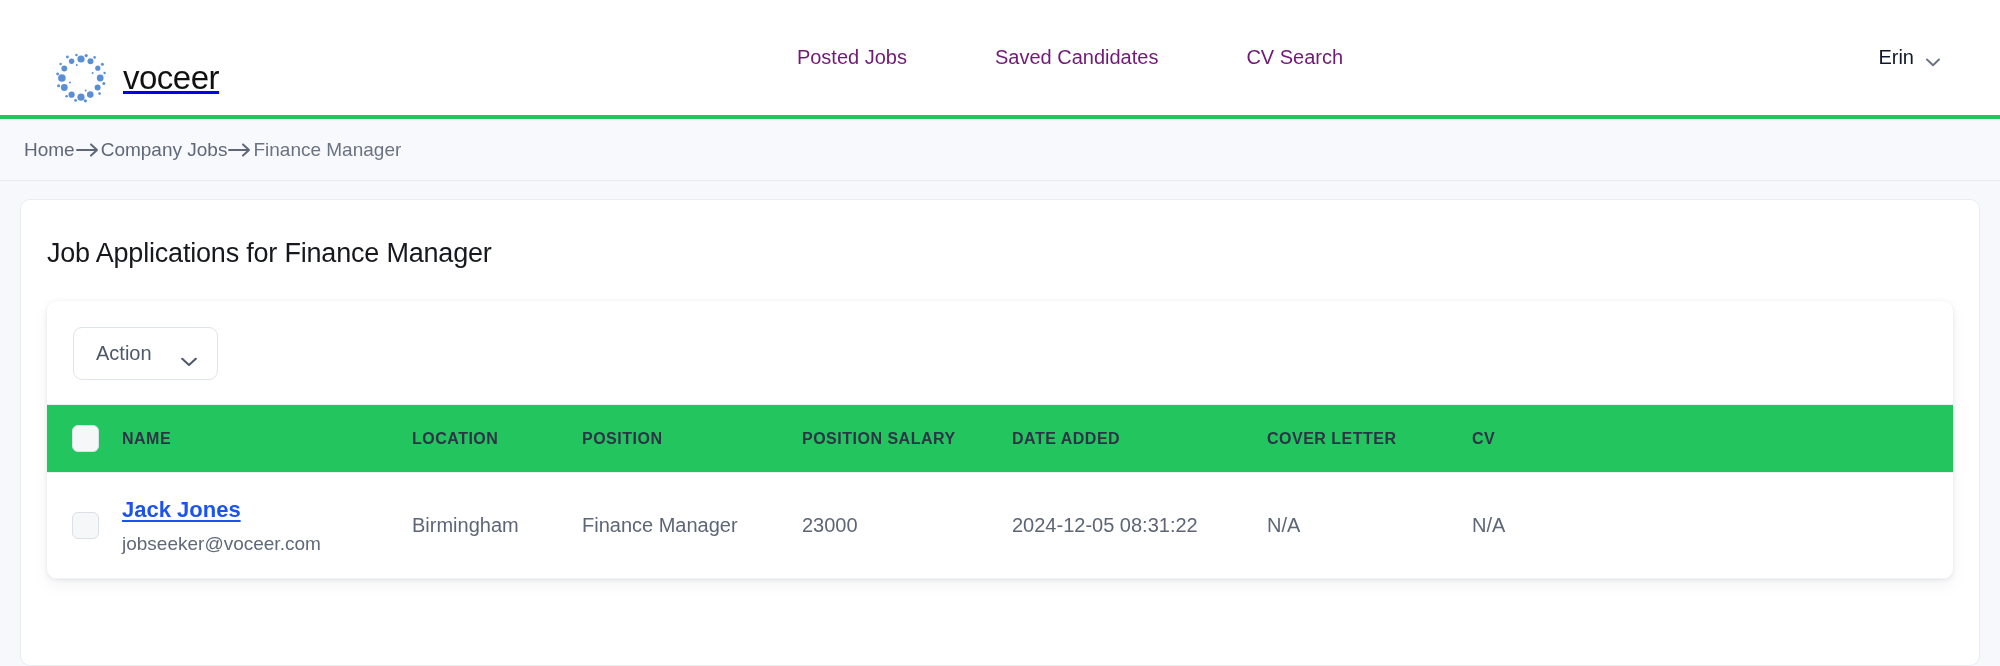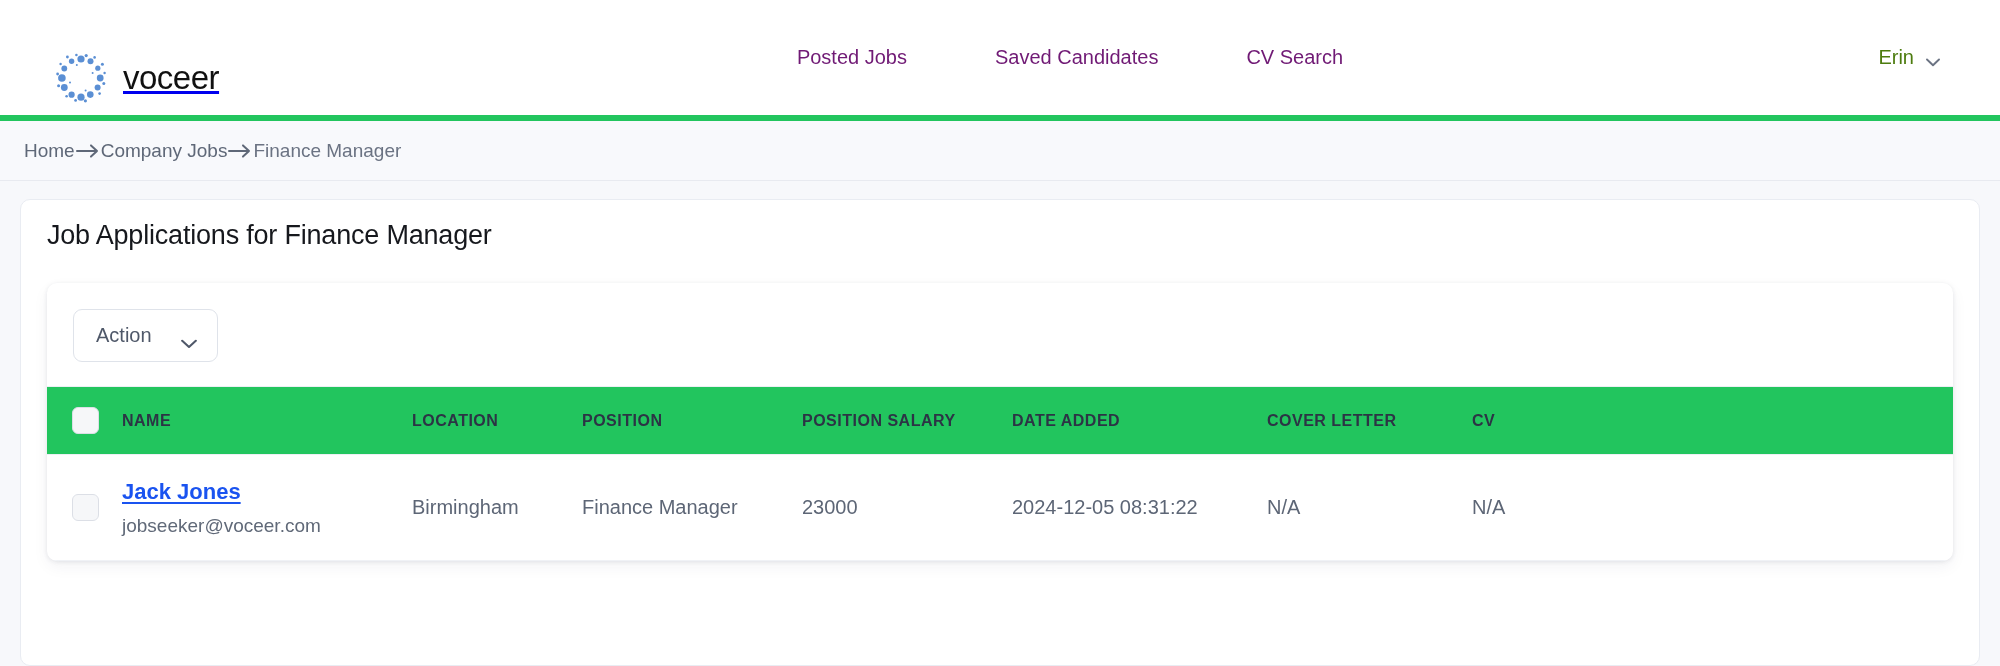--- a/index.html
+++ b/index.html
@@ -53,27 +53,27 @@
     white-space: nowrap;
   }
 
   .user-menu {
     margin-left: auto;
     display: flex;
     align-items: center;
     gap: 12px;
     cursor: pointer;
   }
-  .user-name { font-size: 20px; color: #4d7c0f; }
+  .user-name { font-size: 20px; color: #0f172a; }
   .chev { width: 14px; height: 9px; display: block; }
 
   
   .crumbbar {
     background: #f8f9fc;
-    border-top: 6px solid #22c55e;
+    border-top: 4px solid #22c55e;
     border-bottom: 1px solid #e8eaf0;
     height: 66px;
     display: flex;
     align-items: center;
     padding: 0 24px;
   }
   .crumb {
     font-size: 19px;
     color: #5f6878;
     text-decoration: none;
@@ -87,21 +87,21 @@
     background: #f7f8fb;
     padding: 18px 20px 0 20px;
     height: calc(666px - 115px - 66px);
   }
 
   .outer-card {
     background: #ffffff;
     border: 1px solid #e9ecf2;
     border-radius: 10px;
     height: 100%;
-    padding: 6px 0 0 0;
+    padding: 24px 0 0 0;
     position: relative;
   }
 
   .page-title {
     font-size: 27px;
     color: #16181d;
     font-weight: 400;
     padding: 14px 0 0 26px;
     letter-spacing: -0.2px;
   }

